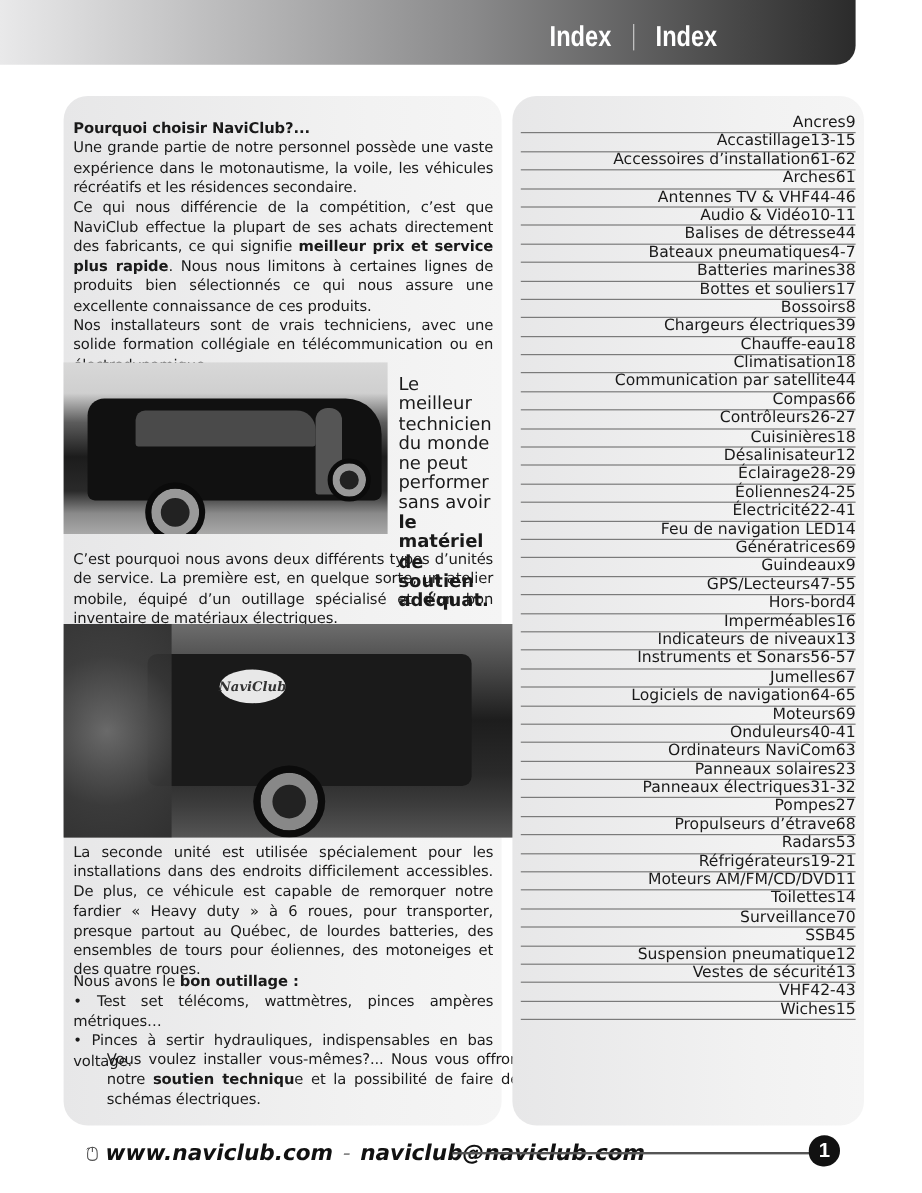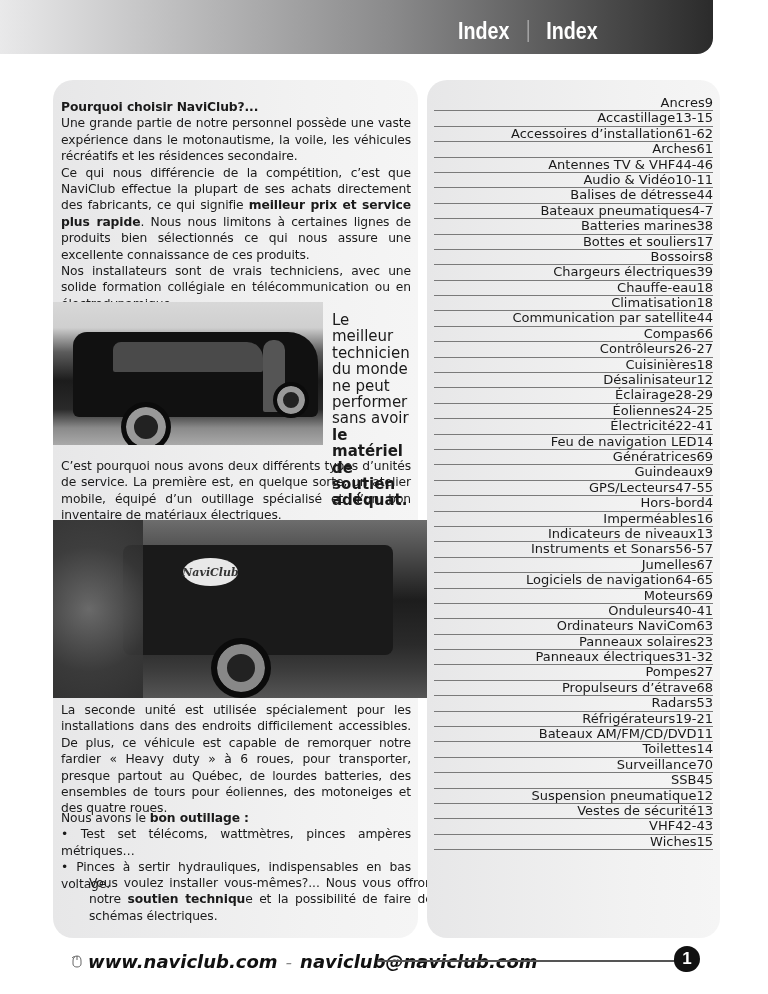--- a/index.html
+++ b/index.html
@@ -260,21 +260,21 @@
       </li>
       <li>
         <span>Radars</span>
         <span>53</span>
       </li>
       <li>
         <span>Réfrigérateurs</span>
         <span>19-21</span>
       </li>
       <li>
-        <span>Bateaux AM/FM/CD/DVD</span>
+        <span>Moteurs AM/FM/CD/DVD</span>
         <span>11</span>
       </li>
       <li>
         <span>Toilettes</span>
         <span>14</span>
       </li>
       <li>
         <span>Surveillance</span>
         <span>70</span>
       </li>

